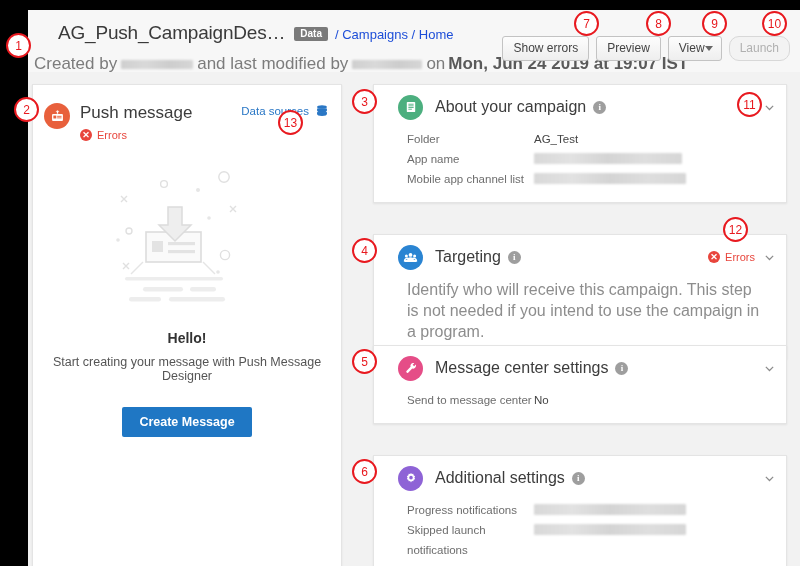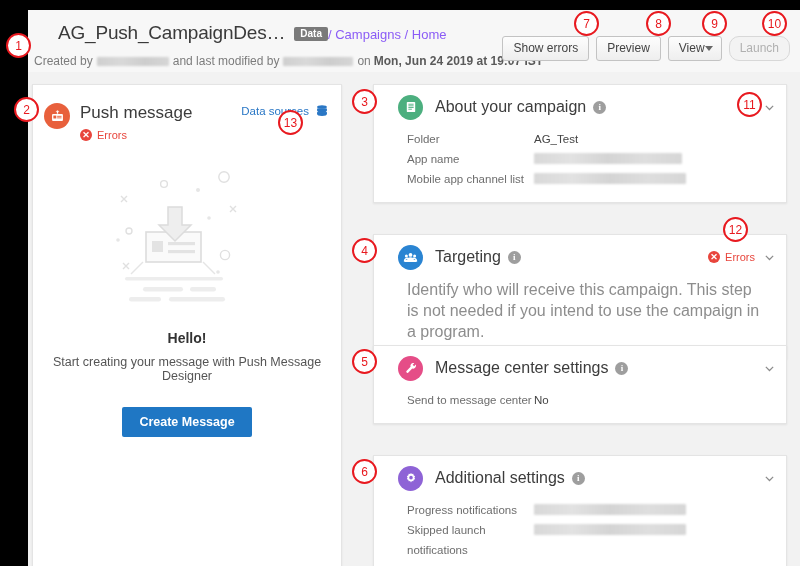--- a/index.html
+++ b/index.html
@@ -55,28 +55,29 @@
     background: #7a7a7a;
     color: #ffffff;
     font-size: 10px;
     font-weight: bold;
     padding: 1px 6px 2px 6px;
     border-radius: 2px;
     position: relative;
     top: -2px;
   }
   .breadcrumb {
+    margin-left: 7px;
     font-size: 13px;
-    color: #8b5cf6;
+    color: #1d4ed8;
   }
   .subtitle-row {
     position: absolute;
     left: 6px;
     top: 44px;
-    font-size: 12px;
+    font-size: 17px;
     color: #7c7c7c;
     display: flex;
     align-items: center;
     white-space: nowrap;
   }
   .redact {
     display: inline-block;
     height: 9px;
     border-radius: 1px;
     margin: 0 4px;

